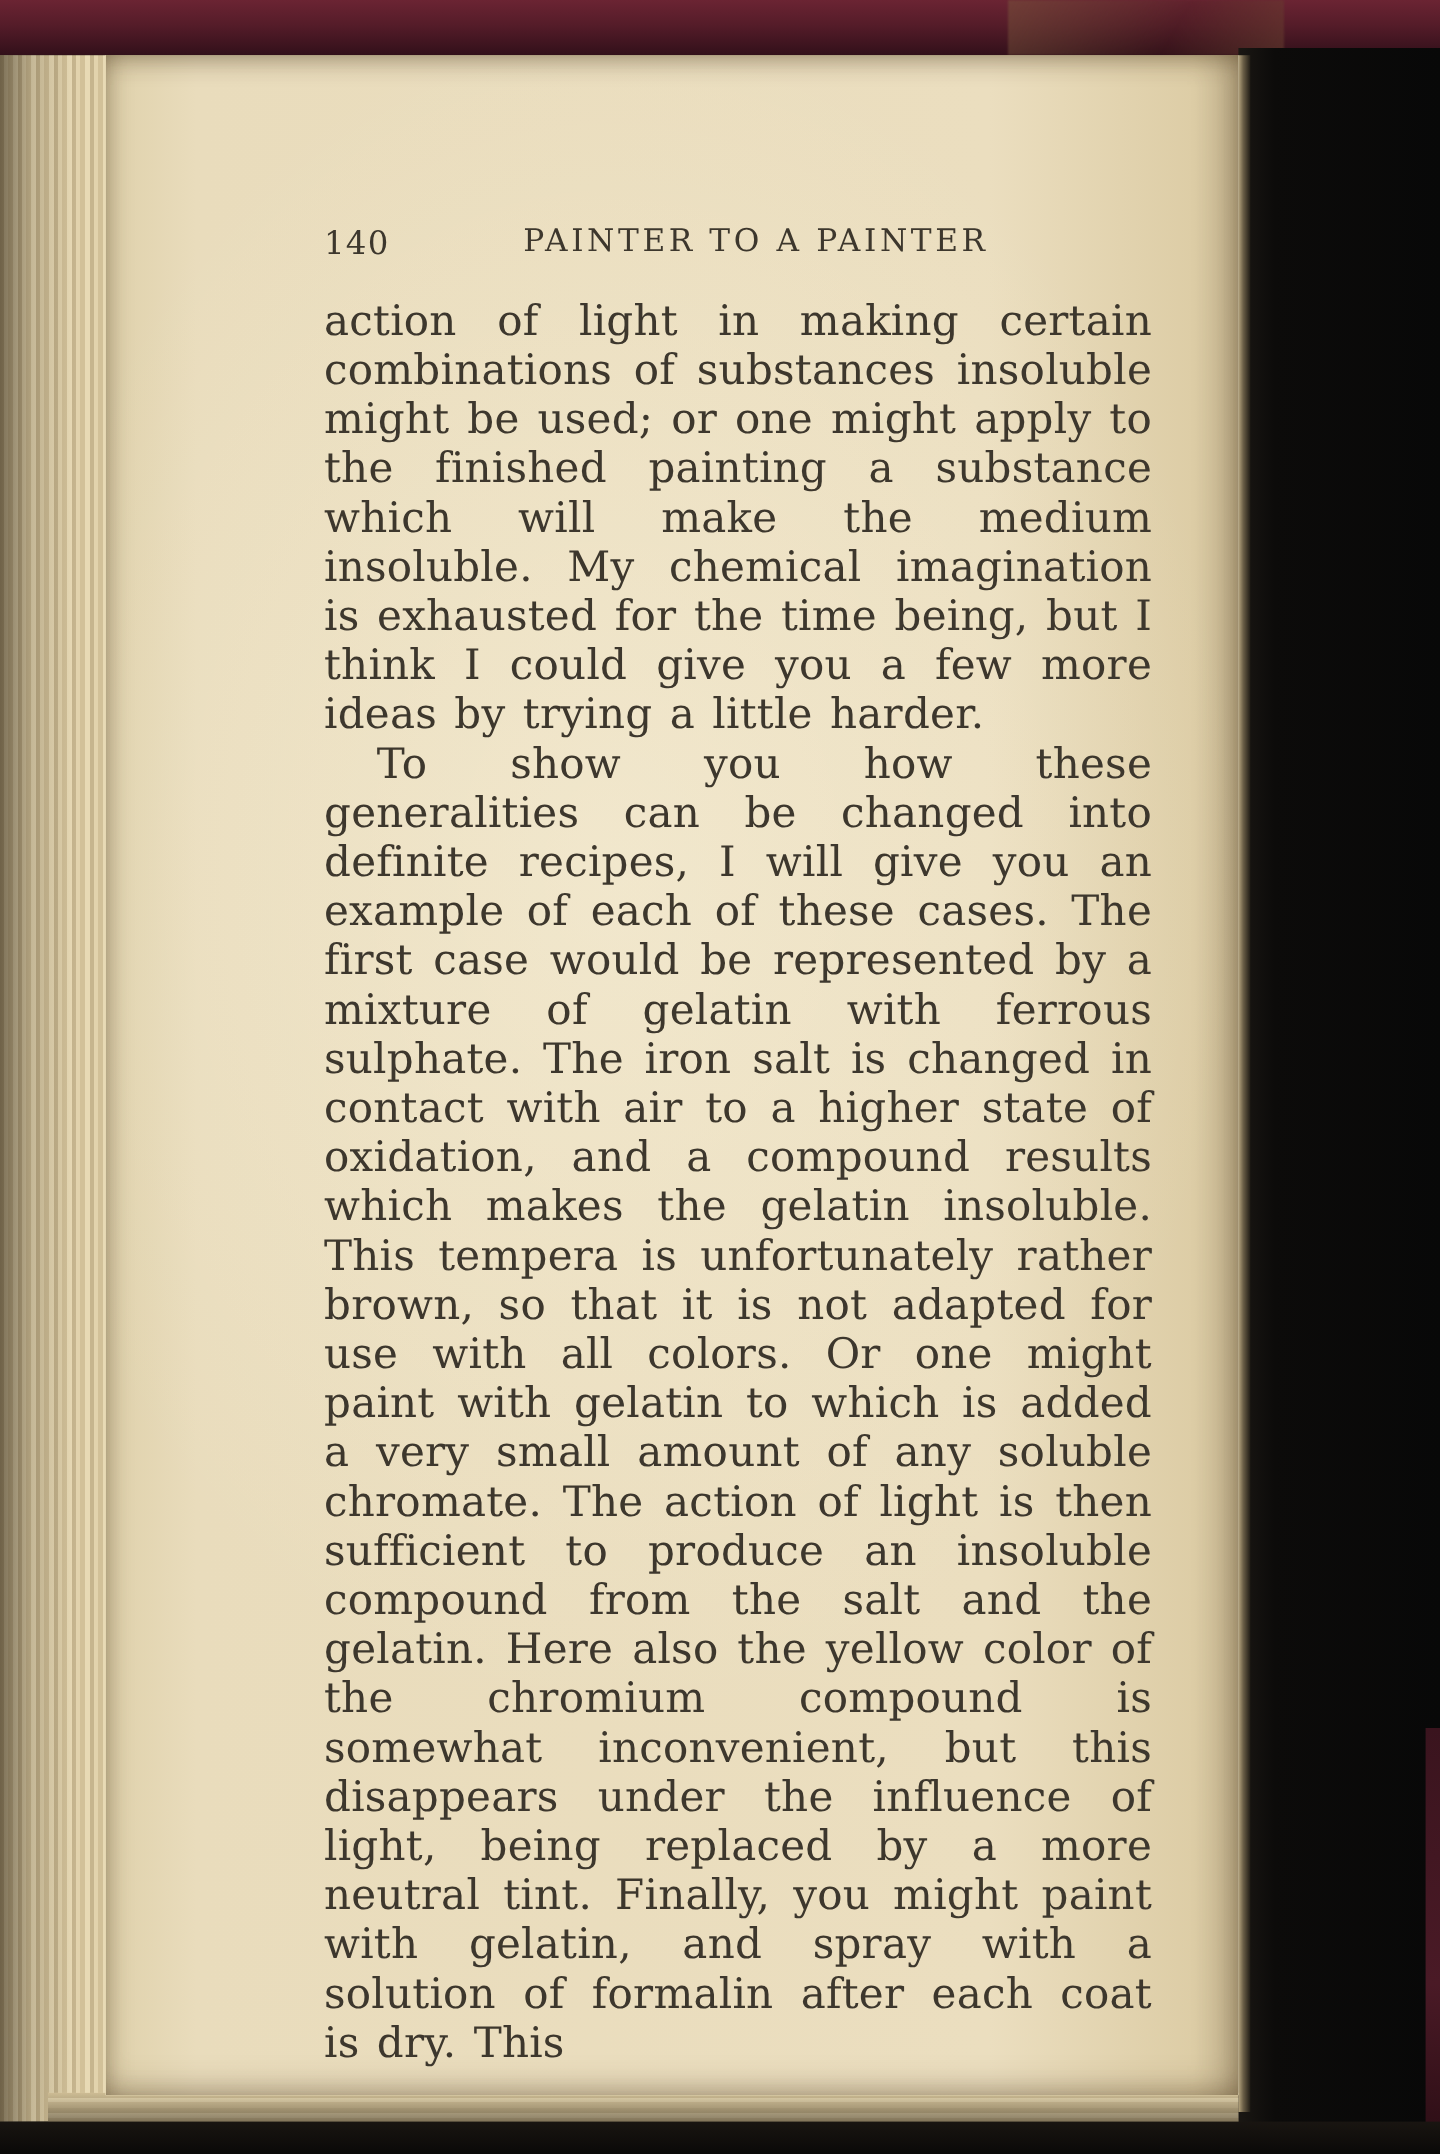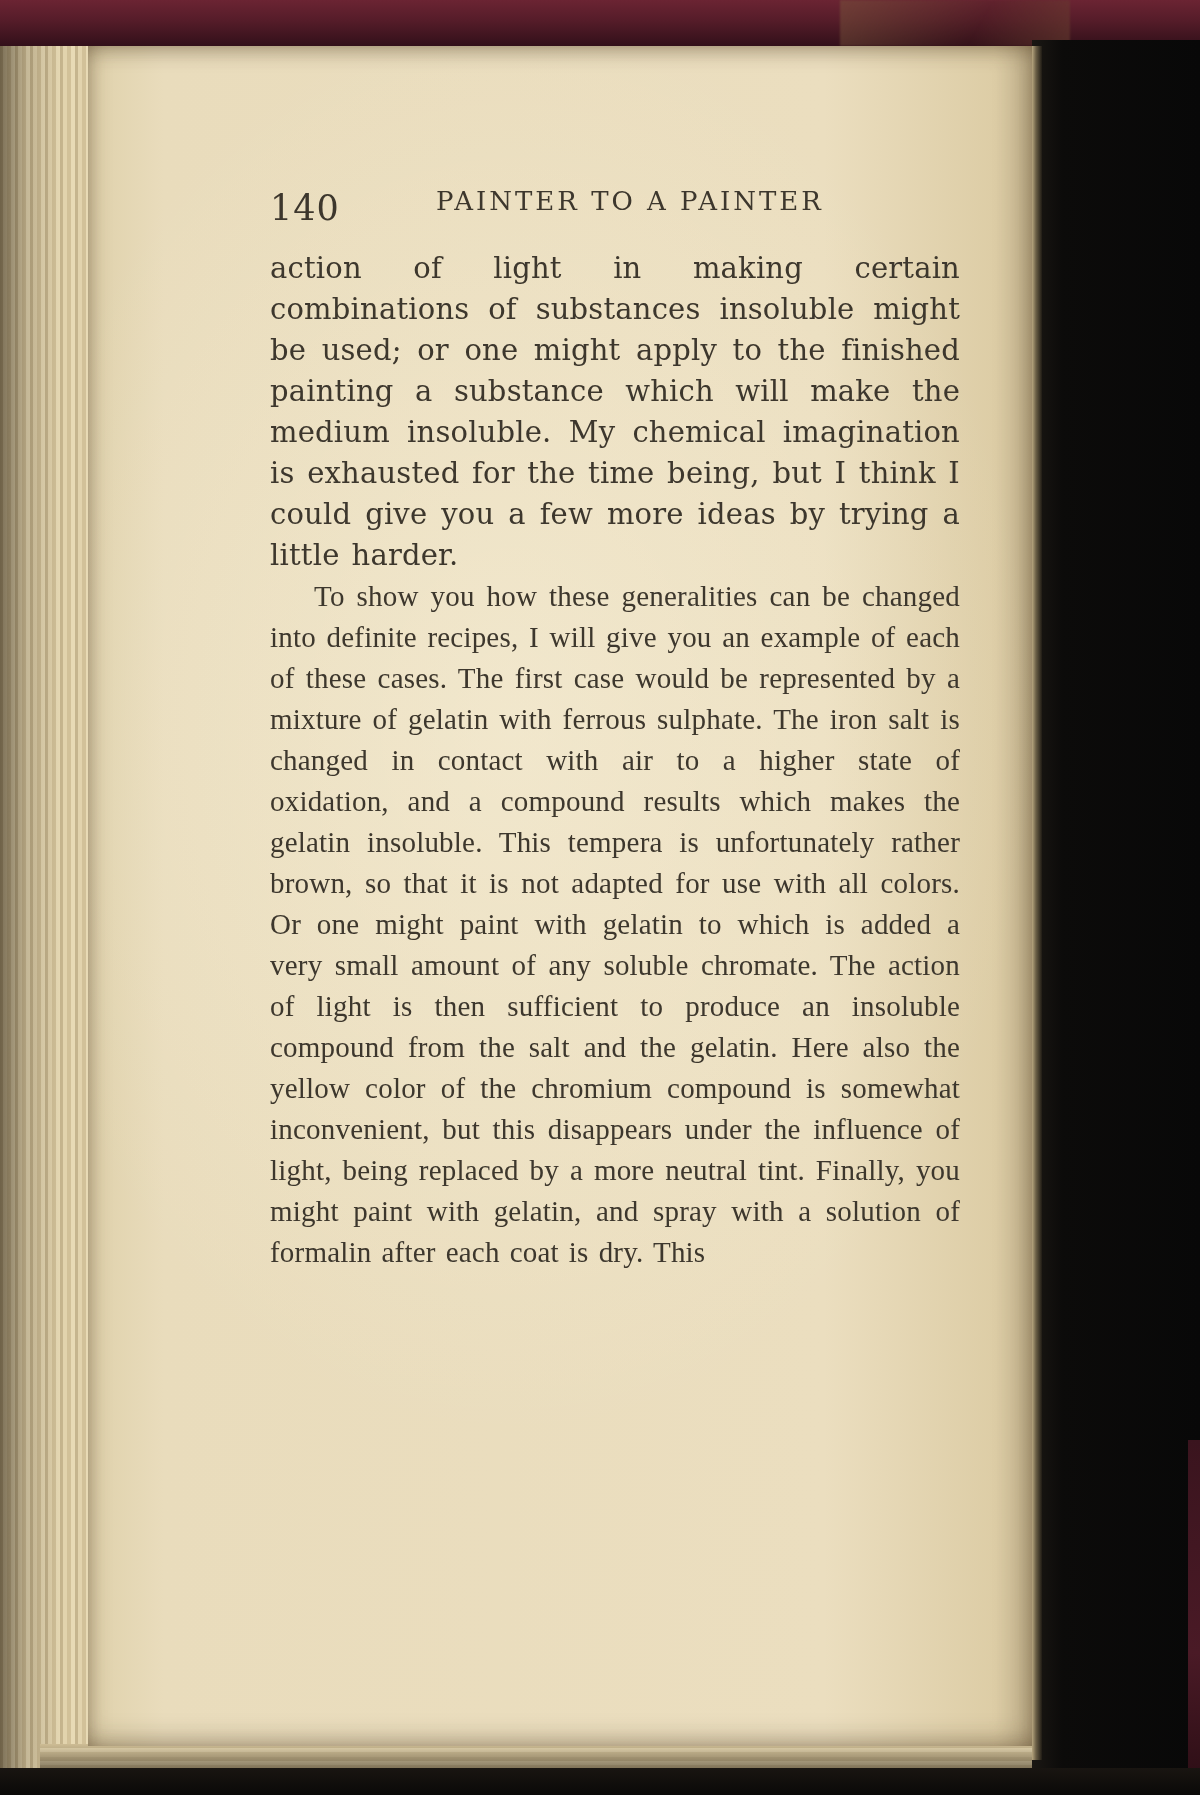--- a/index.html
+++ b/index.html
@@ -82,36 +82,36 @@
   
   .text-area {
     position:absolute; left:182px; top:140px; width:690px;
     color:#3d372d;
   }
   .page-header {
     position:relative; height:36px; margin-bottom:26px;
   }
   .page-number {
     position:absolute; left:0; top:2px;
-    font-size:35px; letter-spacing:1px;
+    font-size:27px; letter-spacing:1px;
   }
   .running-title {
     text-align:center;
     font-size:26px; letter-spacing:3px;
     padding-left:30px;
   }
   .body-text p {
     margin:0;
-    font-size:29px;
+    font-size:35px;
     line-height:41px;
     text-align:justify;
     word-spacing:.09em;
     letter-spacing:.2px;
   }
-  .body-text p.indent { text-indent:44px;font-family:Liberation Serif, serif; }
+  .body-text p.indent { text-indent:44px; }
 </style>
 </head>
 <body>
 
 <div class="top-cover-band">
   <div class="corner-texture"></div>
 </div>
 
 <div class="right-dark-area"></div>
 <div class="right-page-edge-line"></div>

